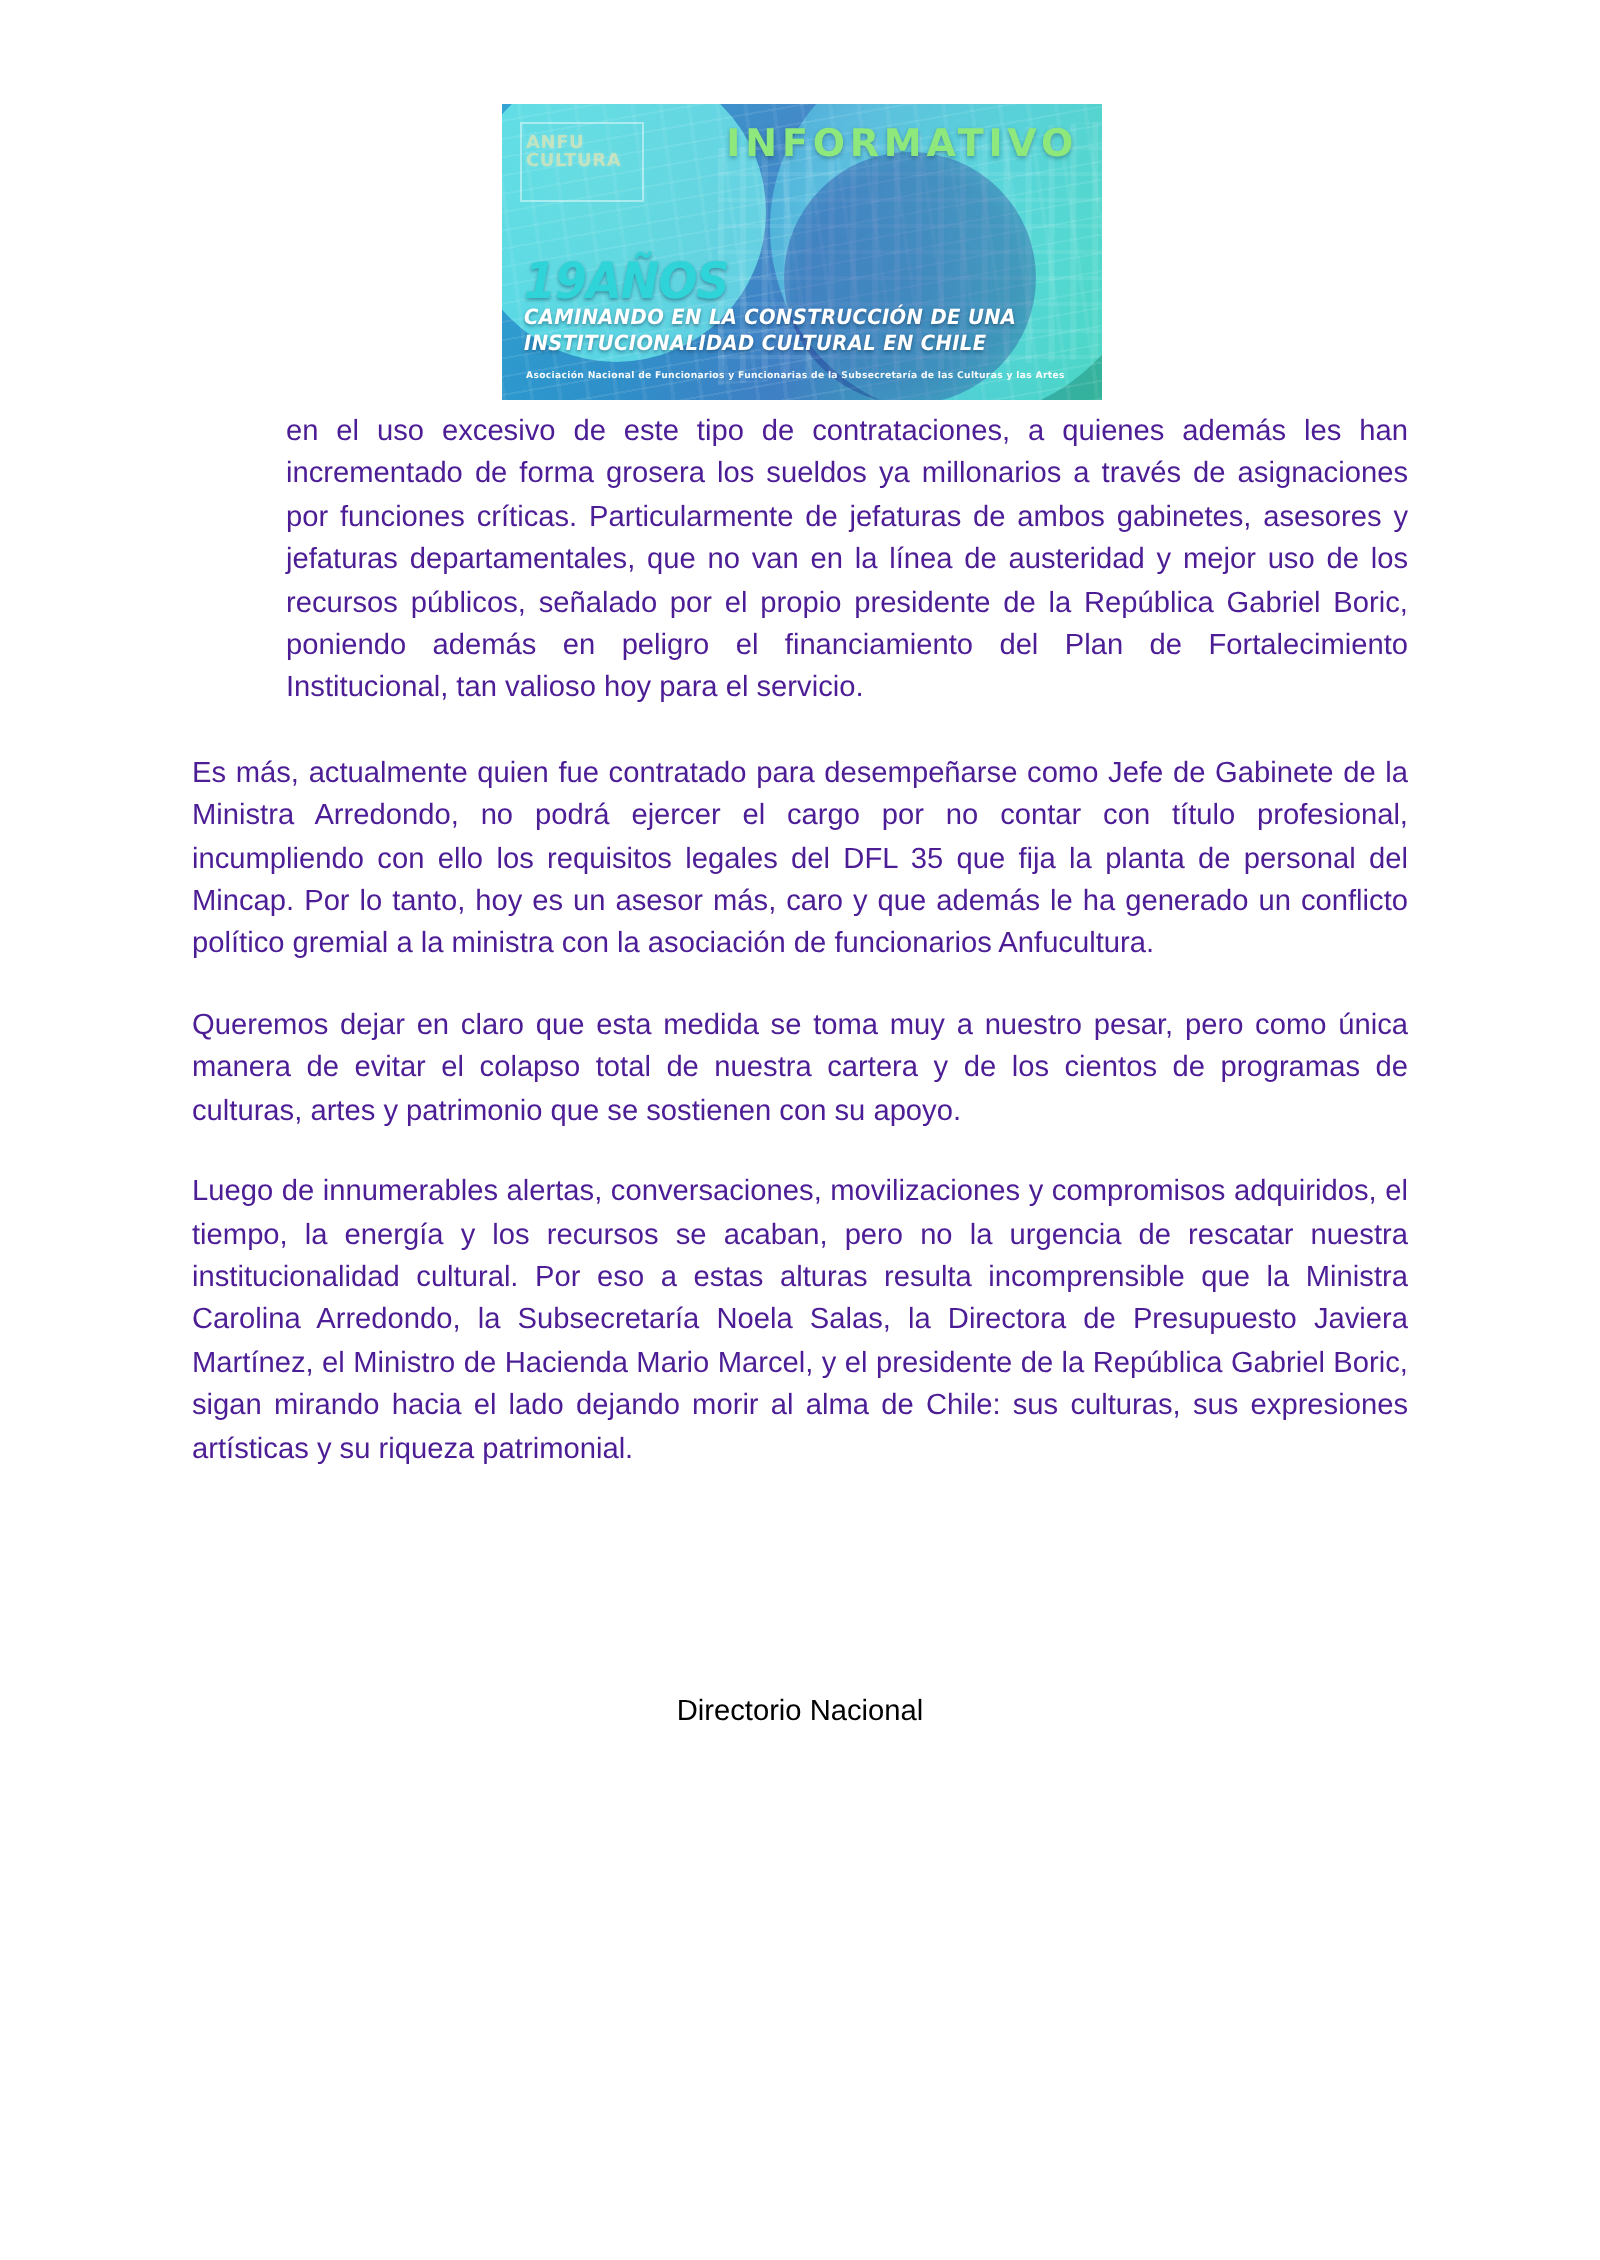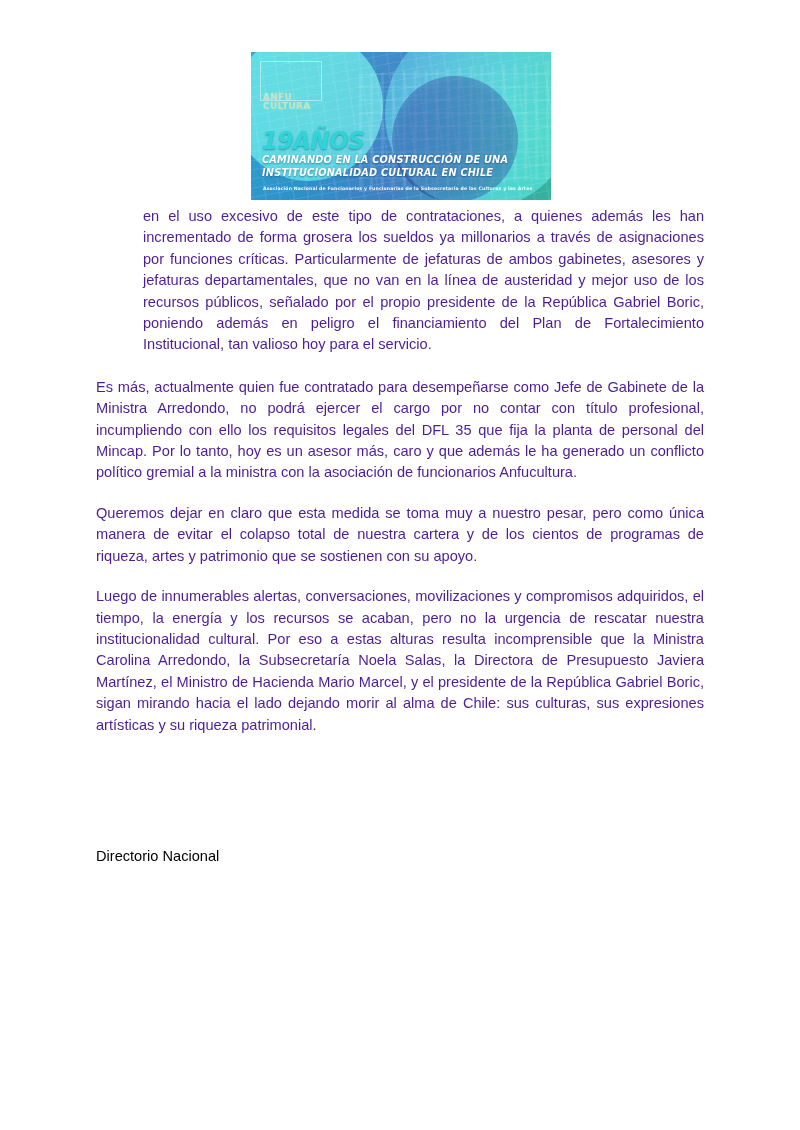--- a/index.html
+++ b/index.html
@@ -102,21 +102,20 @@
     position: absolute;
     left: 12px;
     top: 16px;
     font-size: 9px;
     line-height: 9px;
     font-weight: bold;
     letter-spacing: .3px;
     color: rgba(255,230,160,0.55);
     text-shadow: 0 0 2px rgba(255,255,255,0.25);
     font-family: "DejaVu Sans", sans-serif;
-    margin-top: 25px;
   }
   .logo-text span { display: block; }
 
   .informativo {
     position: absolute;
     right: 12px;
     top: 9px;
     font-size: 19px;
     font-weight: bold;
     letter-spacing: 2.4px;
@@ -188,21 +187,21 @@
     padding-left: 47px;
     margin-bottom: 21px;
   }
   p.para + p.para { margin-top: 19px; }
 
   .signature {
     position: absolute;
     left: 96px;
     top: 846px;
     width: 608px;
-    text-align: left;
+    text-align: center;
     font-size: 14.6px;
     line-height: 21.4px;
   }
   .signature div { color: #000000; }
 </style>
 </head>
 <body>
 
 <div class="banner-wrap">
   <div class="banner">
@@ -211,31 +210,32 @@
     <div class="blob-green"></div>
     <div class="blob-teal"></div>
     <div class="blob-purple"></div>
 
     <div class="logo-box"></div>
     <div class="logo-text">
       <span>ANFU</span>
       <span>CULTURA</span>
     </div>
 
+    <div class="informativo">INFORMATIVO</div>
     <div class="anos">19AÑOS</div>
     <div class="tagline">
       <span>CAMINANDO EN LA CONSTRUCCIÓN DE UNA</span>
       <span>INSTITUCIONALIDAD CULTURAL EN CHILE</span>
     </div>
     <div class="fineprint">Asociación Nacional de Funcionarios y Funcionarias de la Subsecretaría de las Culturas y las Artes</div>
   </div>
 </div>
 
 <div class="doc">
   <p class="para continued">en el uso excesivo de este tipo de contrataciones, a quienes además les han incrementado de forma grosera los sueldos ya millonarios a través de asignaciones por funciones críticas. Particularmente de jefaturas de ambos gabinetes, asesores y jefaturas departamentales, que no van en la línea de austeridad y mejor uso de los recursos públicos, señalado por el propio presidente de la República Gabriel Boric, poniendo además en peligro el financiamiento del Plan de Fortalecimiento Institucional, tan valioso hoy para el servicio.</p>
   <p class="para">Es más, actualmente quien fue contratado para desempeñarse como Jefe de Gabinete de la Ministra Arredondo, no podrá ejercer el cargo por no contar con título profesional, incumpliendo con ello los requisitos legales del DFL 35 que fija la planta de personal del Mincap. Por lo tanto, hoy es un asesor más, caro y que además le ha generado un conflicto político gremial a la ministra con la asociación de funcionarios Anfucultura.</p>
-  <p class="para">Queremos dejar en claro que esta medida se toma muy a nuestro pesar, pero como única manera de evitar el colapso total de nuestra cartera y de los cientos de programas de riqueza, artes y patrimonio que se sostienen con su apoyo.</p>
+  <p class="para">Queremos dejar en claro que esta medida se toma muy a nuestro pesar, pero como única manera de evitar el colapso total de nuestra cartera y de los cientos de programas de culturas, artes y patrimonio que se sostienen con su apoyo.</p>
   <p class="para">Luego de innumerables alertas, conversaciones, movilizaciones y compromisos adquiridos, el tiempo, la energía y los recursos se acaban, pero no la urgencia de rescatar nuestra institucionalidad cultural. Por eso a estas alturas resulta incomprensible que la Ministra Carolina Arredondo, la Subsecretaría Noela Salas, la Directora de Presupuesto Javiera Martínez, el Ministro de Hacienda Mario Marcel, y el presidente de la República Gabriel Boric, sigan mirando hacia el lado dejando morir al alma de Chile: sus culturas, sus expresiones artísticas y su riqueza patrimonial.</p>
 </div>
 
 <div class="signature">
   <div>Directorio Nacional</div>
 </div>
 
 </body></html>

